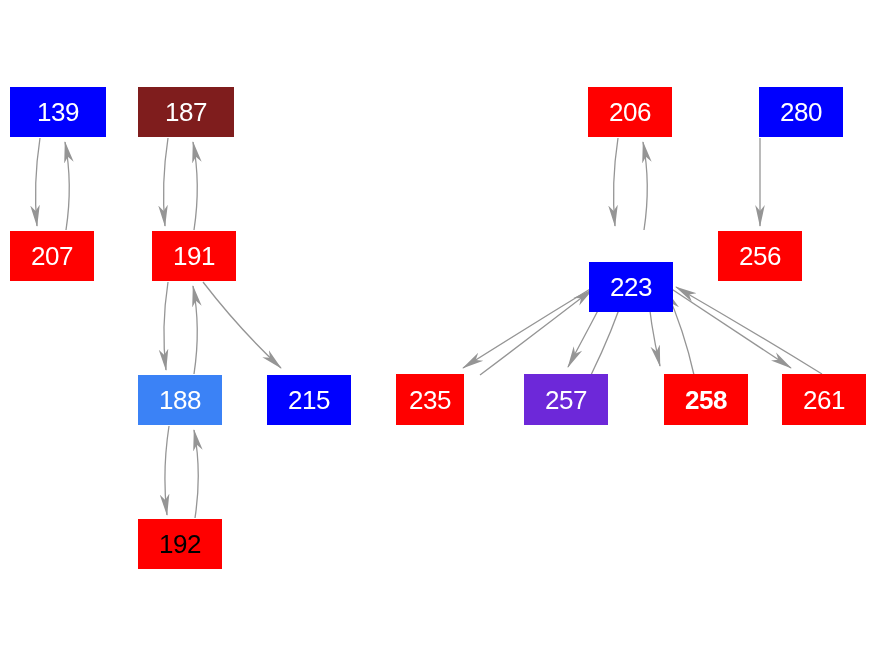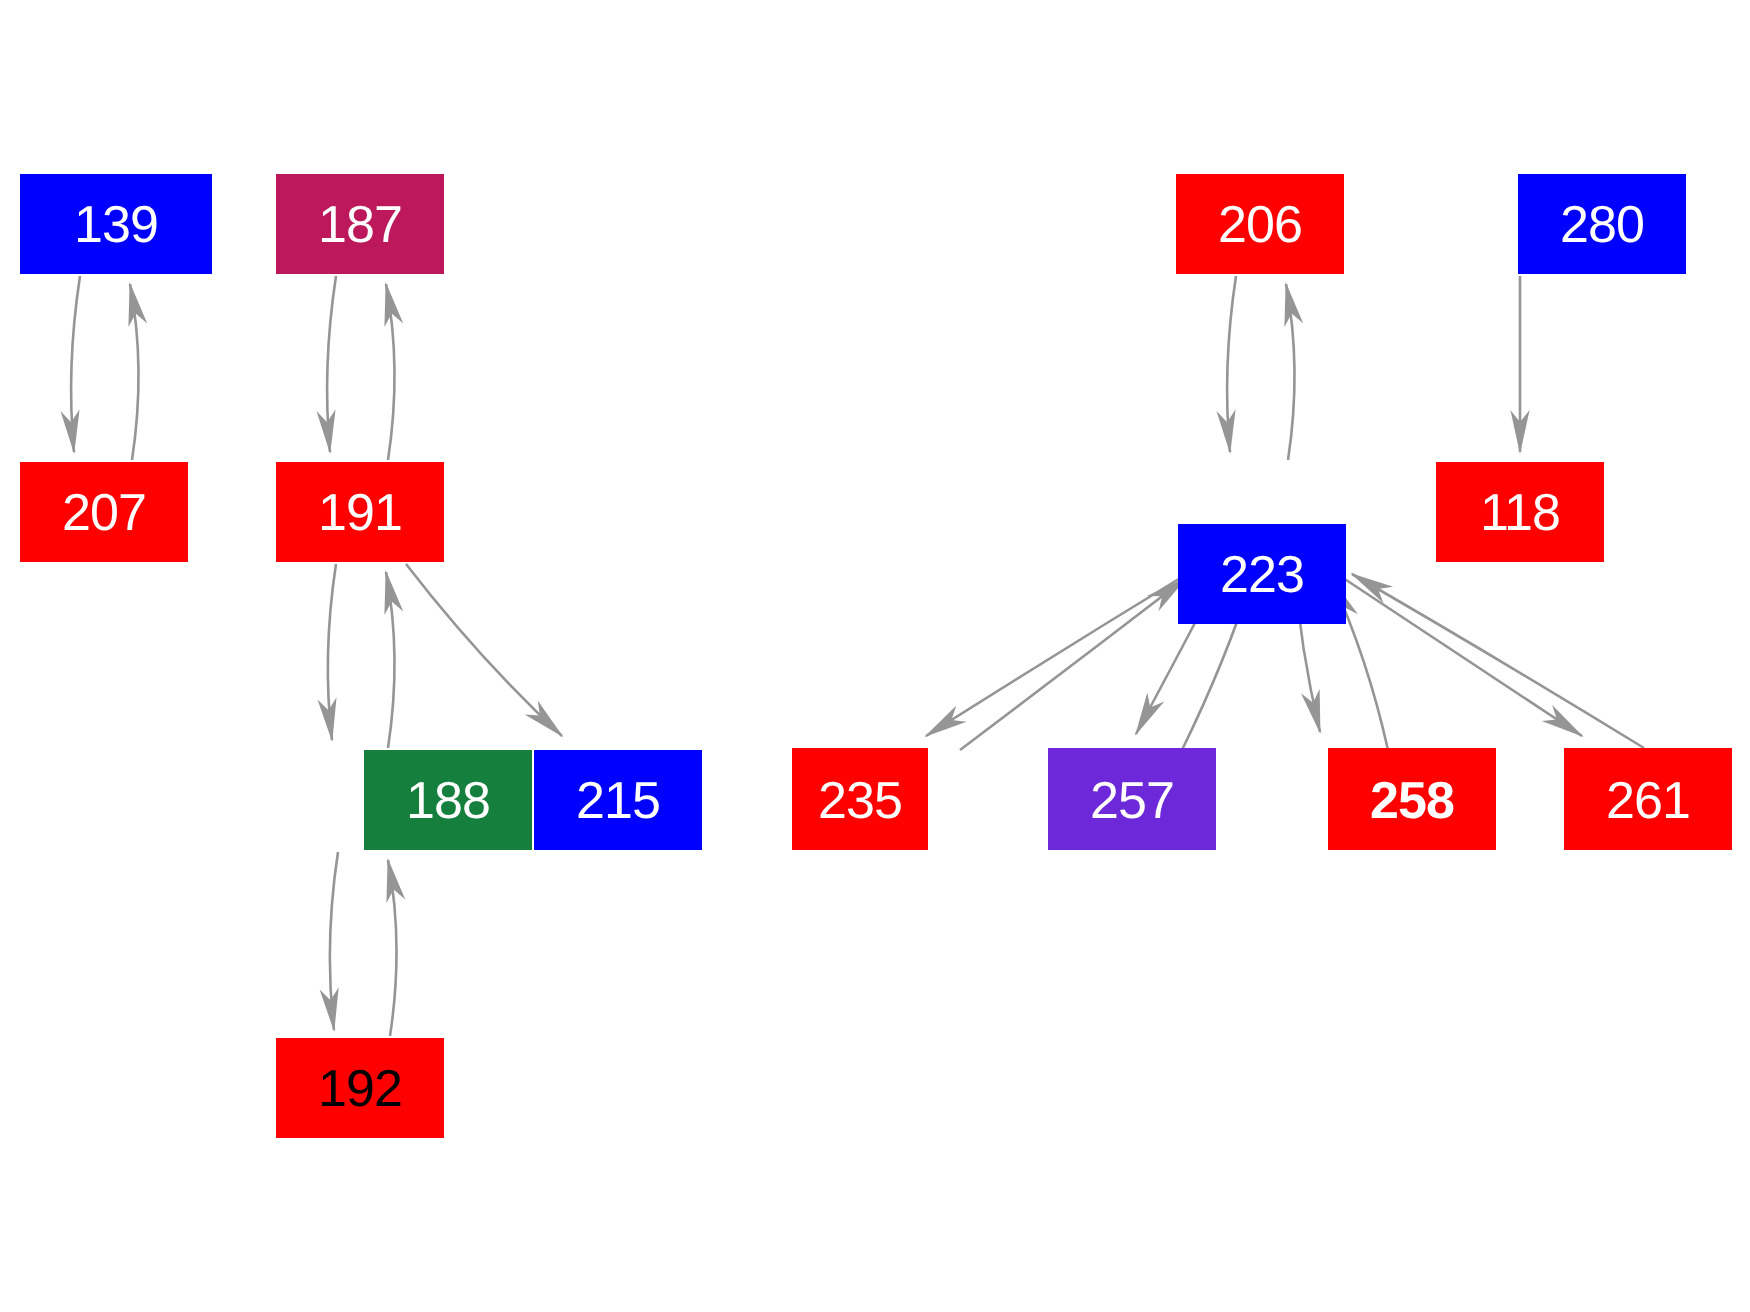--- a/index.html
+++ b/index.html
@@ -65,28 +65,28 @@
         <path d="M613,282 Q591,324 568,367" class="edge" stroke="#959595" marker-end="url(#arrowhead)"></path>
         <path d="M591,375 Q613,330 626,289" class="edge" stroke="#959595" marker-end="url(#arrowhead)"></path>
         <path d="M647,282 Q650,324 660,366" class="edge" stroke="#959595" marker-end="url(#arrowhead)"></path>
         <path d="M694,375 Q684,330 666,290" class="edge" stroke="#959595" marker-end="url(#arrowhead)"></path>
         <path d="M661,282 Q727,326 791,368" class="edge" stroke="#959595" marker-end="url(#arrowhead)"></path>
         <path d="M822,374 Q747,328 676,287" class="edge" stroke="#959595" marker-end="url(#arrowhead)"></path>
       </g>
   </svg>
   <div id="node-layer">
       <div class="node" style="left: 10px; top: 87px; width: 96px; height: 50px; background: rgb(0, 0, 255); color: rgb(255, 255, 255);">139</div>
-      <div class="node" style="left: 138px; top: 87px; width: 84px; height: 50px; background: #be185d; color: rgb(255, 255, 255);">187</div>
+      <div class="node" style="left: 138px; top: 87px; width: 96px; height: 50px; background: #7f1d1d; color: rgb(255, 255, 255);">187</div>
       <div class="node" style="left: 588px; top: 87px; width: 84px; height: 50px; background: rgb(255, 0, 0); color: rgb(255, 255, 255);">206</div>
       <div class="node" style="left: 718px; top: 87px; width: 84px; height: 50px; background: rgb(0, 0, 255); color: rgb(255, 255, 255); margin-left: 41px;">280</div>
       <div class="node" style="left: 10px; top: 231px; width: 84px; height: 50px; background: rgb(255, 0, 0); color: rgb(255, 255, 255);">207</div>
-      <div class="node" style="left: 138px; top: 231px; width: 84px; height: 50px; background: rgb(255, 0, 0); color: rgb(255, 255, 255);">191</div>
+      <div class="node" style="left: 152px; top: 231px; width: 84px; height: 50px; background: rgb(255, 0, 0); color: rgb(255, 255, 255);">191</div>
       <div class="node" style="left: 589px; top: 233px; width: 84px; height: 50px; background: rgb(0, 0, 255); color: rgb(255, 255, 255); margin-top: 29px;">223</div>
-      <div class="node" style="left: 718px; top: 231px; width: 84px; height: 50px; background: rgb(255, 0, 0); color: rgb(255, 255, 255);">118</div>
-      <div class="node" style="left: 138px; top: 375px; width: 84px; height: 50px; background: #15803d; color: rgb(255, 255, 255); margin-left: 44px;">188</div>
+      <div class="node" style="left: 718px; top: 231px; width: 84px; height: 50px; background: rgb(255, 0, 0); color: rgb(255, 255, 255);">256</div>
+      <div class="node" style="left: 138px; top: 375px; width: 84px; height: 50px; background: #3b82f6; color: rgb(255, 255, 255);">188</div>
       <div class="node" style="left: 267px; top: 375px; width: 84px; height: 50px; background: rgb(0, 0, 255); color: rgb(255, 255, 255);">215</div>
       <div class="node" style="left: 396px; top: 374px; width: 68px; height: 51px; background: rgb(255, 0, 0); color: rgb(255, 255, 255);">235</div>
       <div class="node" style="left: 524px; top: 374px; width: 84px; height: 51px; background: #6d28d9; color: rgb(255, 255, 255);">257</div>
       <div class="node" style="left: 664px; top: 374px; width: 84px; height: 51px; background: rgb(255, 0, 0); color: #ffffff; font-weight: bold;">258</div>
       <div class="node" style="left: 782px; top: 374px; width: 84px; height: 51px; background: rgb(255, 0, 0); color: rgb(255, 255, 255);">261</div>
       <div class="node" style="left: 138px; top: 519px; width: 84px; height: 50px; background: rgb(255, 0, 0); color: #000000;">192</div>
     </div>
 </div>
 
 </body></html>

